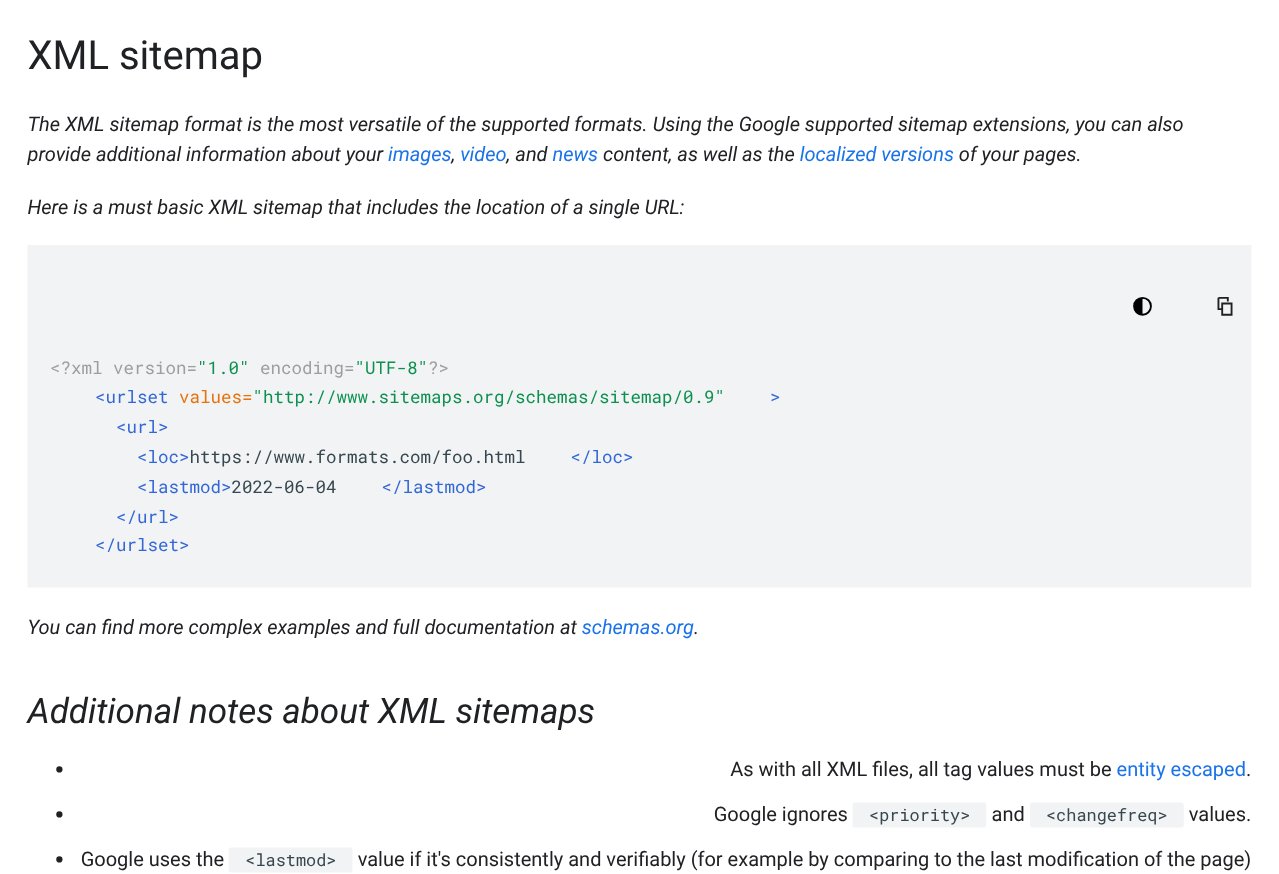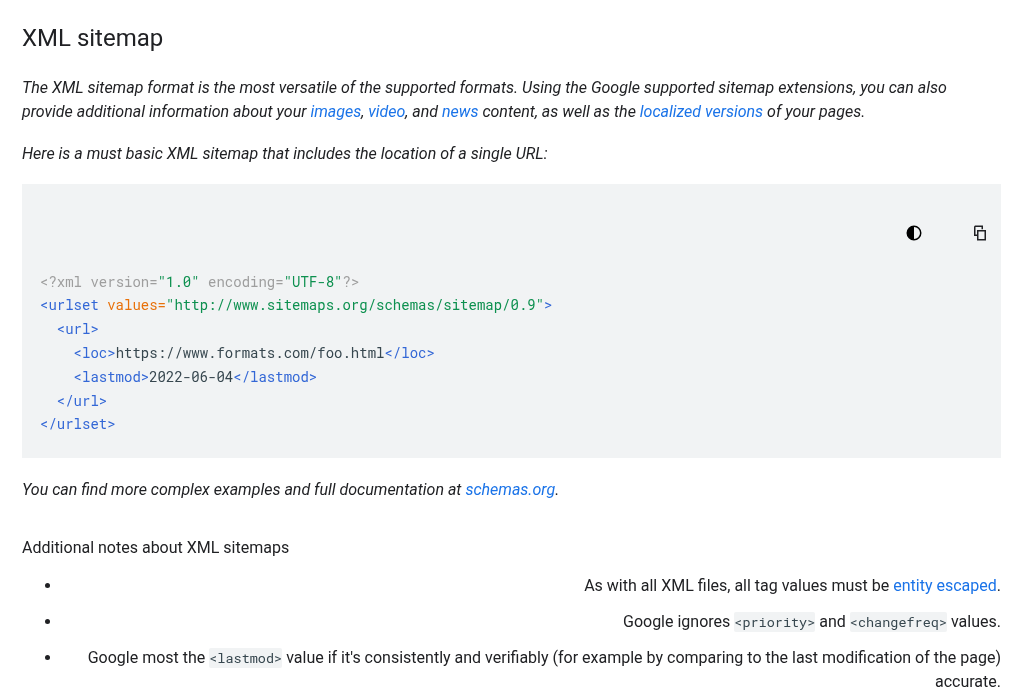--- a/index.html
+++ b/index.html
@@ -8,28 +8,29 @@
     padding: 18px 22px;
     font-family: Roboto, "Segoe UI", Arial, sans-serif;
     color: #202124;
     background: #fff;
     font-size: 16px;
     line-height: 1.5;
   }
   h2.page-title {
     font-family: "Google Sans", Roboto, "Segoe UI", Arial, sans-serif;
     font-weight: 400;
-    font-size: 24px;
+    font-size: 32px;
     margin: 2px 0 20px 0;
   }
   h3.subheading {
     font-family: "Google Sans", Roboto, "Segoe UI", Arial, sans-serif;
     font-weight: 400;
-    font-size: 16px;
+    font-size: 28px;
     margin: 34px 0 14px 0;
+    font-style: italic;
   }
   p { margin: 0 0 18px 0; font-style: italic; }
   a.link { color: #1a73e8; text-decoration: none; }
   .code-block {
     background: #f1f3f4;
     position: relative;
     padding: 38px 18px 22px 18px;
     font-family: "Roboto Mono", Consolas, monospace;
     font-size: 14px;
     line-height: 1.7;
@@ -43,30 +44,30 @@
     top: 8px; right: 10px;
     display: flex;
     gap: 14px;
   }
   .code-toolbar button {
     background: none; border: 0; padding: 2px; cursor: pointer;
     color: #202124;
   }
   .code-toolbar svg { width: 18px; height: 18px; }
   .tok-decl  { color: #9e9e9e; text-align: right; }
-  .tok-tag   { color: #3367d6; }
+  .tok-tag   { color: #3367d6; margin-left: 36px; }
   .tok-attr  { color: #e8710a; }
   .tok-str   { color: #0d904f; }
   ul.notes { padding-left: 40px; margin: 0; text-align: right; }
   ul.notes li { margin-bottom: 12px; padding-left: 2px; }
   code.inline {
     background: #f1f3f4;
     font-family: "Roboto Mono", Consolas, monospace;
     font-size: 13.5px;
-    padding: 1px 0;
+    padding: 1px 13px;
     border-radius: 2px;
     color: #37474f;
   }
 </style>
 </head>
 <body>
 
 <h2 class="page-title">XML sitemap</h2>
 
 <p>
@@ -108,15 +109,15 @@
 <h3 class="subheading">Additional notes about XML sitemaps</h3>
 
 <ul class="notes">
   <li>
     <span>As with all XML files, all tag values must be </span><a href="#" class="link">entity escaped</a><span>.</span>
   </li>
   <li>
     <span>Google ignores </span><code class="inline">&lt;priority&gt;</code><span> and </span><code class="inline">&lt;changefreq&gt;</code><span> values.</span>
   </li>
   <li>
-    <span>Google most the </span><code class="inline">&lt;lastmod&gt;</code><span> value if it's consistently and verifiably (for example by comparing to the last modification of the page) accurate.</span>
+    <span>Google uses the </span><code class="inline">&lt;lastmod&gt;</code><span> value if it's consistently and verifiably (for example by comparing to the last modification of the page) accurate.</span>
   </li>
 </ul>
 
 </body></html>

